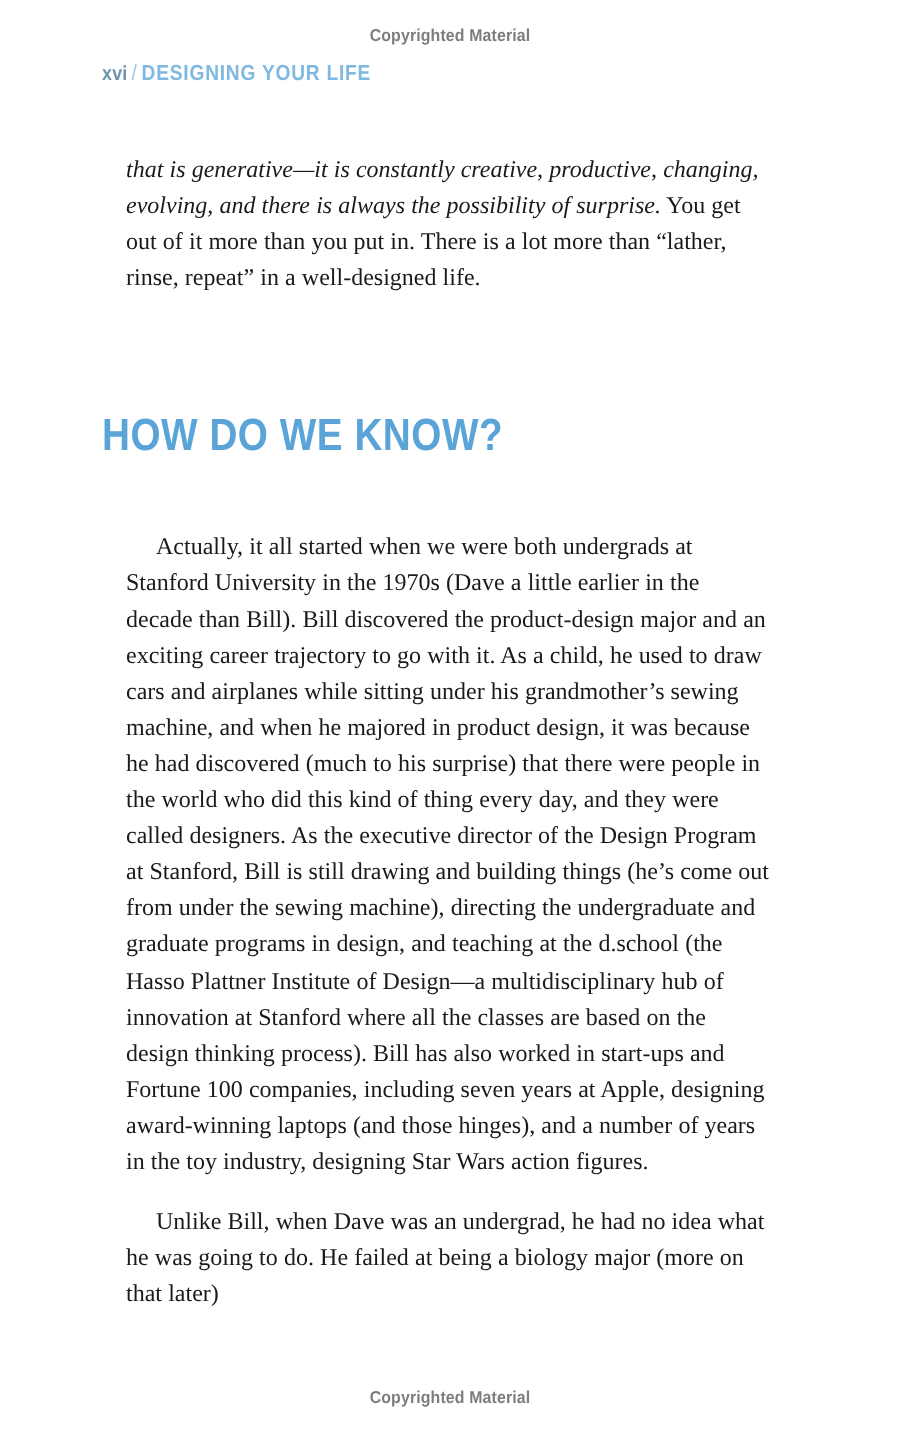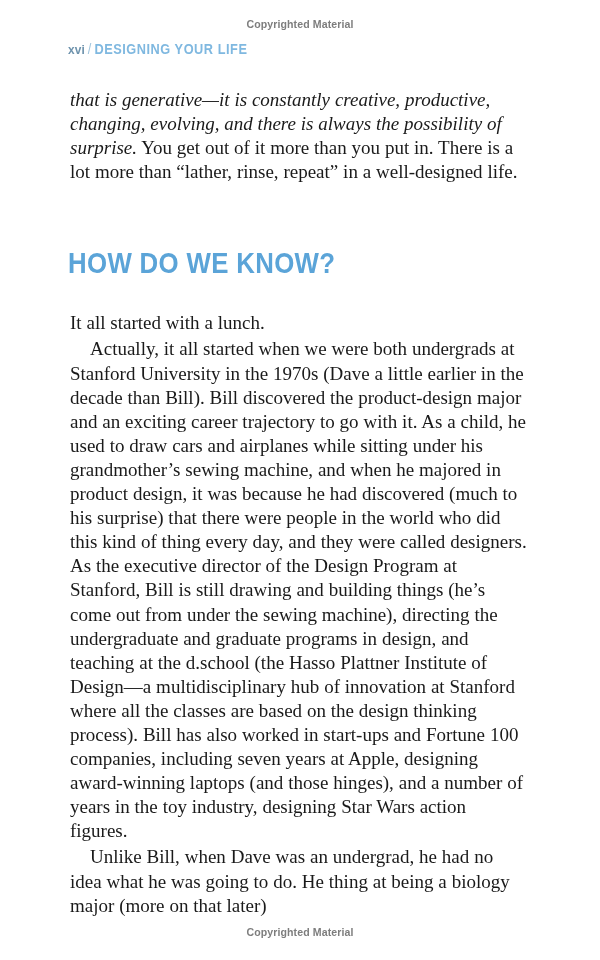--- a/index.html
+++ b/index.html
@@ -71,22 +71,22 @@
 
   
   .textblock {
     position: absolute;
     left: 68px;
     top: 86px;
     width: 462px;
   }
 
   p {
-    margin: 2px;
-    font-size: 19px;
+    margin: 16px;
+    font-size: 16px;
     line-height: 24.1px;
     text-align: left;
     word-spacing: 0.1px;
   }
 
   p.indent { text-indent: 20px; }
   p.noindent { text-indent: 0; }
 
   .lead-italic {
     font-style: italic;
@@ -124,24 +124,23 @@
   <div class="textblock">
 
     <p class="noindent"><span class="lead-italic">that is generative—it is constantly creative, productive, changing, evolving, and there is always the possibility of surprise.</span><span> You get out of it more than you put in. There is a lot more than “lather, rinse, repeat” in a well-designed life.</span></p>
 
     <div class="gap-before-heading"></div>
 
     <h2 class="section-heading">HOW DO WE KNOW?</h2>
 
     <div class="gap-after-heading"></div>
 
-    <p class="noindent">It all started with a lunch.</p>
 
     <p class="indent">Actually, it all started when we were both undergrads at Stanford University in the 1970s (Dave a little earlier in the decade than Bill). Bill discovered the product-design major and an exciting career trajectory to go with it. As a child, he used to draw cars and airplanes while sitting under his grandmother’s sewing machine, and when he majored in product design, it was because he had discovered (much to his surprise) that there were people in the world who did this kind of thing every day, and they were called designers. As the executive director of the Design Program at Stanford, Bill is still drawing and building things (he’s come out from under the sewing machine), directing the undergraduate and graduate programs in design, and teaching at the d.school (the Hasso Plattner Institute of Design—a multidisciplinary hub of innovation at Stanford where all the classes are based on the design thinking process). Bill has also worked in start-ups and Fortune 100 companies, including seven years at Apple, designing award-winning laptops (and those hinges), and a number of years in the toy industry, designing Star Wars action figures.</p>
 
 
-    <p class="indent">Unlike Bill, when Dave was an undergrad, he had no idea what he was going to do. He thing at being a biology major (more on that later)</p>
+    <p class="indent">Unlike Bill, when Dave was an undergrad, he had no idea what he was going to do. He failed at being a biology major (more on that later)</p>
 
   </div>
 
   <div class="copyright-mark copyright-bottom">Copyrighted Material</div>
 
 </div>
 
 </body></html>

